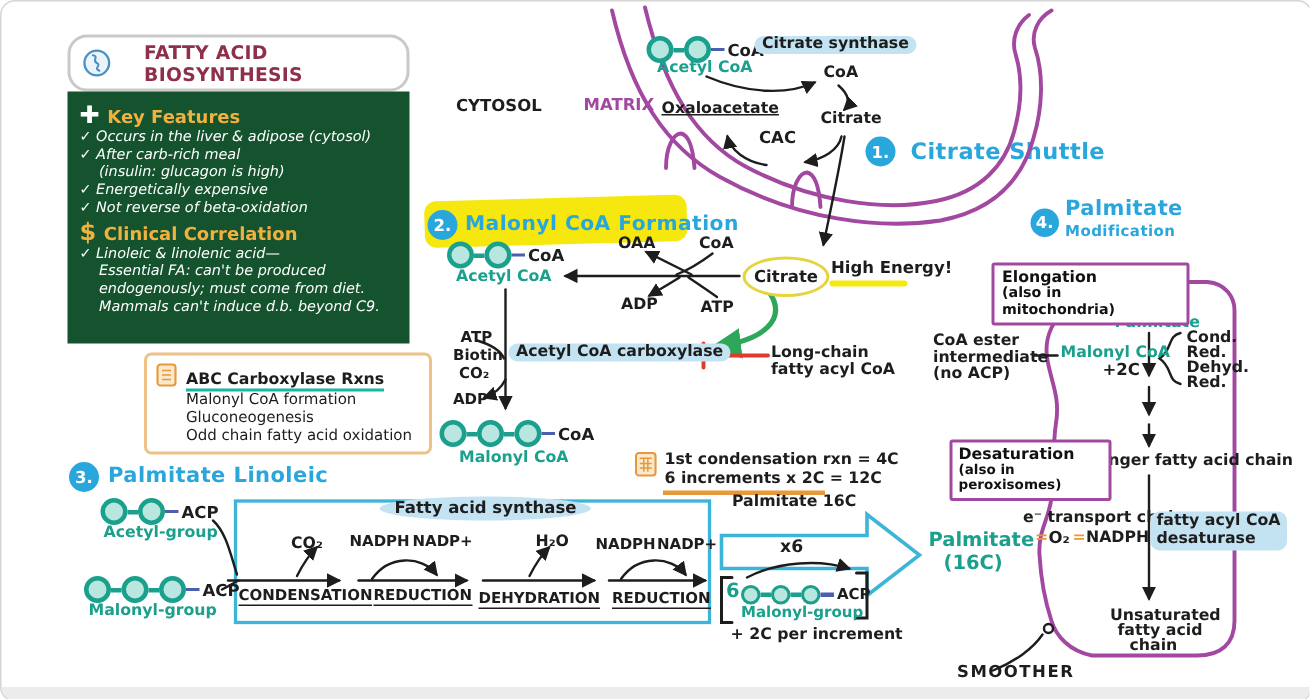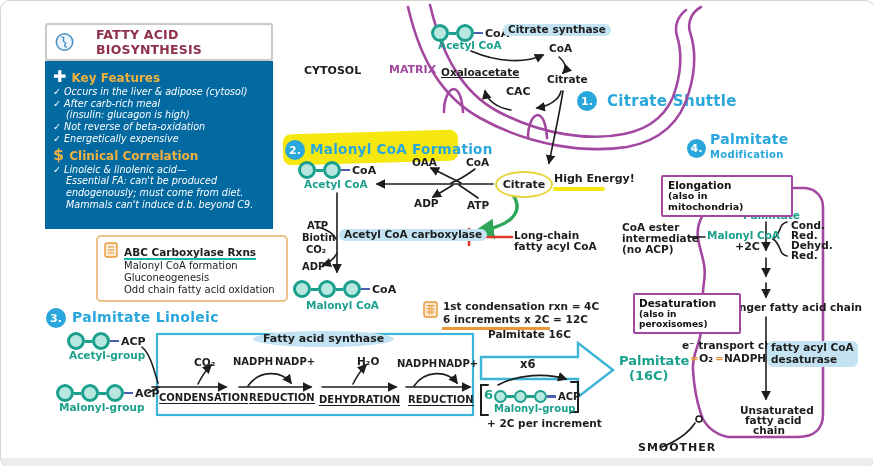--- a/index.html
+++ b/index.html
@@ -18,24 +18,24 @@
   .chain{position:absolute;display:flex;align-items:center;}
   .bead{width:12px;height:12px;border:3px solid #1ba08d;background:#b9e6de;border-radius:50%;flex:none;}
   .bead.sm{width:9px;height:9px;border-width:2.5px;}
   .link{width:7px;height:3px;background:#1ba08d;flex:none;}
   .tail{width:9px;height:2.5px;background:#4b5fae;flex:none;margin-right:2px;}
   .chain-lbl{font-size:11px;font-weight:bold;color:#1d1d1d;}
   .pbox{position:absolute;border:2px solid #a348a0;background:#fff;border-radius:2px;padding:2px 5px;
         font-size:10.5px;line-height:1.15;color:#111;z-index:4;}
   
   .legend-head{position:absolute;left:44px;top:22px;width:228px;height:38px;background:#fff;
-        border:2px solid #c9c9c9;border-radius:3px;display:flex;align-items:center;gap:22px;
+        border:2px solid #c9c9c9;border-radius:13px;display:flex;align-items:center;gap:22px;
         padding:0 8px;box-sizing:border-box;z-index:6;}
   .legend-title{color:#8e3049;font-weight:bold;font-size:12.5px;letter-spacing:.2px;}
-  .legend-body{position:absolute;left:44px;top:60px;width:228px;height:168px;background:#0369a1;
+  .legend-body{position:absolute;left:44px;top:60px;width:228px;height:168px;background:#14532d;
         box-sizing:border-box;padding:6px 8px 4px 8px;z-index:6;}
   .kf-head{color:#f0b13f;font-weight:bold;font-size:12px;}
   .kf-item{color:#fff;font-style:italic;font-size:9.6px;line-height:1.22;}
   .check{color:#fff;font-style:normal;margin-right:3px;}
   .indent{margin-left:13px;}
   .abc-card{position:absolute;left:95px;top:234px;width:192px;background:#fff;border:2px solid #eec189;
         border-radius:5px;padding:4px 6px 5px 6px;box-sizing:border-box;z-index:6;}
   .abc-title{font-size:10.5px;font-weight:bold;border-bottom:2px solid #14b8a6;display:inline-block;}
   .abc-line{font-size:10px;line-height:1.18;}
   .oval{position:absolute;border:2.5px solid #e6d43f;border-radius:50%;display:flex;align-items:center;
@@ -129,22 +129,22 @@
       <path d="M8,5 C13,6 7,9 11,11 C15,13 8,15 13,17" fill="none" stroke="#4a90c4" stroke-width="1.6" stroke-linecap="round"></path>
     </svg>
     <span class="legend-title">FATTY ACID BIOSYNTHESIS</span>
   </div>
   <div class="legend-body">
     <div><span style="color:#fff;font-weight:bold;">✚</span>
       <span class="kf-head">Key Features</span></div>
     <div class="kf-item"><span class="check">✓</span><span>Occurs in the liver &amp; adipose (cytosol)</span></div>
     <div class="kf-item"><span class="check">✓</span><span>After carb-rich meal</span></div>
     <div class="kf-item indent">(insulin: glucagon is high)</div>
+    <div class="kf-item"><span class="check">✓</span><span>Energetically expensive</span></div>
     <div class="kf-item"><span class="check">✓</span><span>Not reverse of beta-oxidation</span></div>
-    <div class="kf-item"><span class="check">✓</span><span>Energetically expensive</span></div>
     <div><span style="color:#f0b13f;font-weight:bold;">$</span>
       <span class="kf-head">Clinical Correlation</span></div>
     <div class="kf-item"><span class="check">✓</span><span>Linoleic &amp; linolenic acid—</span></div>
     <div class="kf-item indent">Essential FA: can't be produced</div>
     <div class="kf-item indent">endogenously; must come from diet.</div>
     <div class="kf-item indent">Mammals can't induce d.b. beyond C9.</div>
   </div>
 
   <div class="abc-card">
     <div style="display:flex;gap:6px;align-items:flex-start;">

